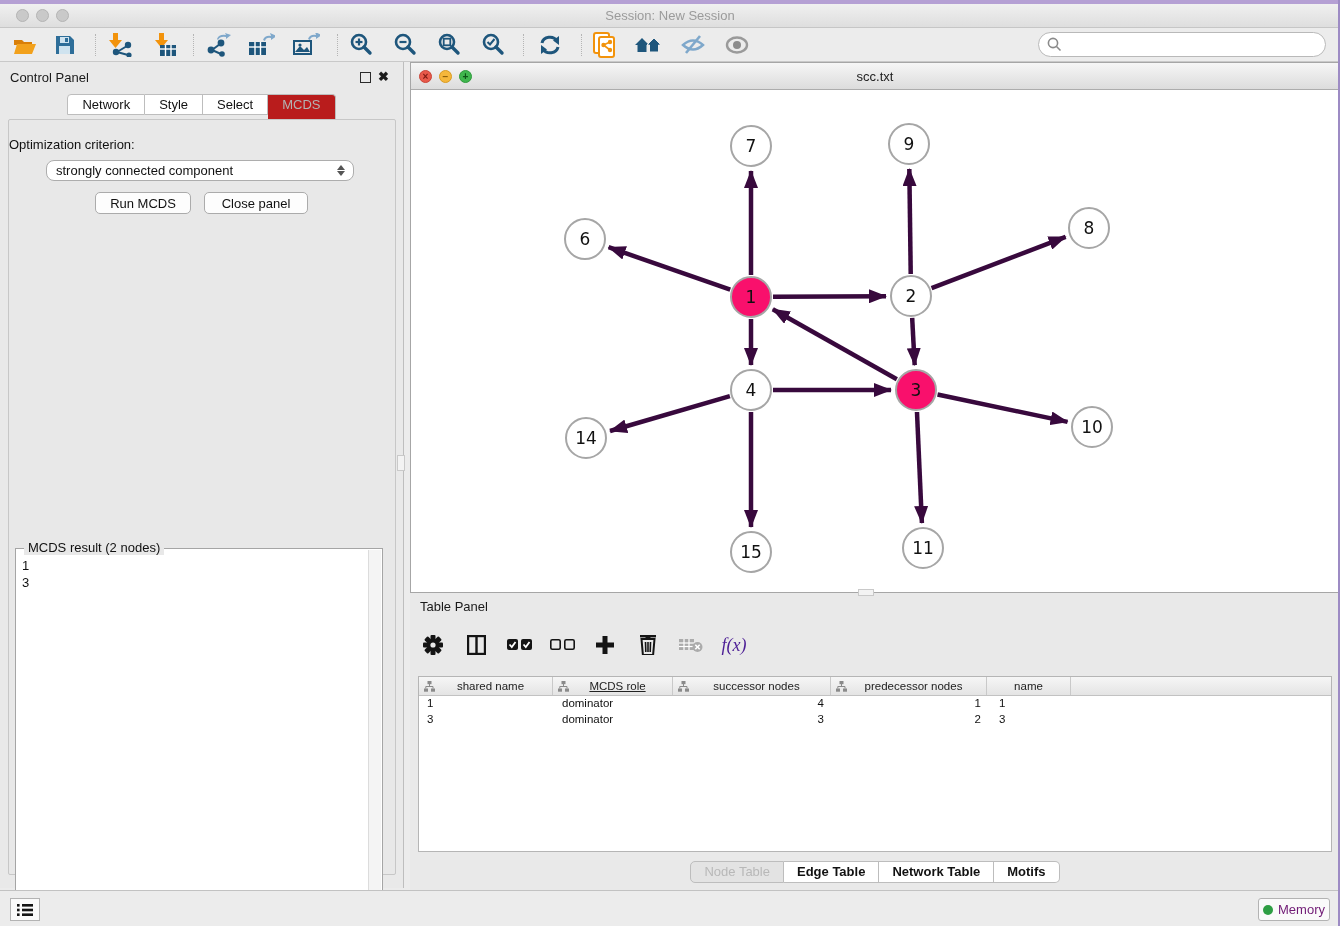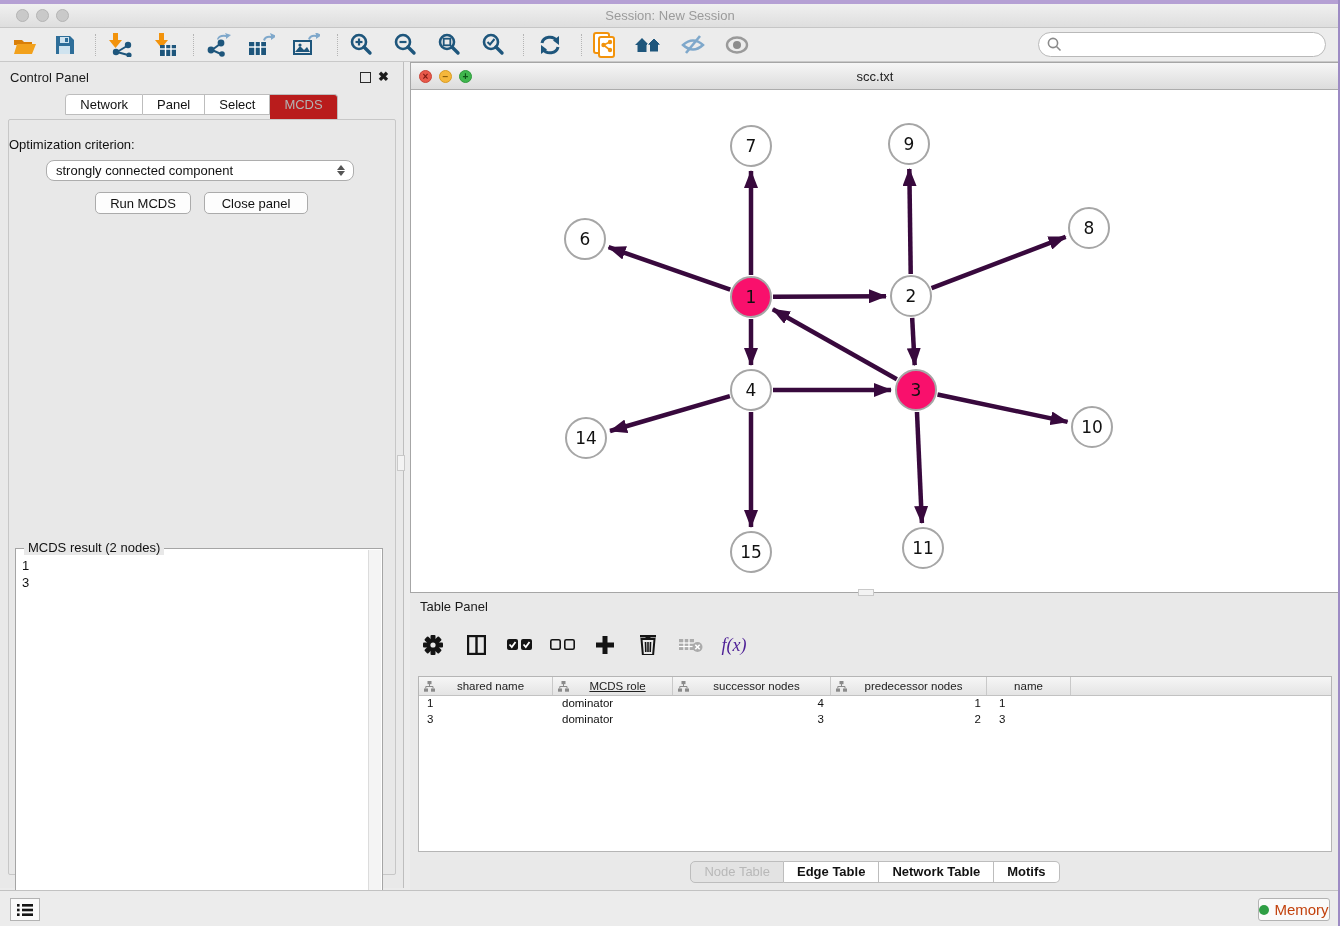--- a/index.html
+++ b/index.html
@@ -76,21 +76,21 @@
   .t-cell { padding:1px 10px 0 8px; overflow:hidden; white-space:nowrap; }
   #tp-tabs { position:absolute; left:0; top:268px; width:100%; display:flex; justify-content:center; }
   .tp-tab { height:22px; line-height:20px; padding:0 13px; font-size:13px; font-weight:bold; background:#fff; border:1px solid #BDBDBD; border-left:none; color:#111; cursor:pointer; }
   .tp-tab:first-child { border-left:1px solid #BDBDBD; border-radius:5px 0 0 5px; }
   .tp-tab:last-child { border-radius:0 5px 5px 0; }
   .tp-tab.active { background:#E3E3E3; color:#B8B8B8; font-weight:normal; }
 
   
   #status-bar { left:0; top:890px; width:1340px; height:36px; background:#ECECEC; border-top:1px solid #C2C2C2; }
   #list-btn { position:absolute; left:10px; top:7px; width:30px; height:23px; background:#FAFAFA; border:1px solid #B3B3B3; display:flex; align-items:center; justify-content:center; cursor:pointer; }
-  #memory-btn { position:absolute; right:10px; top:7px; width:72px; height:23px; background:#FAFAFA; border:1px solid #B3B3B3; border-radius:3px; display:flex; align-items:center; justify-content:center; gap:5px; font-size:15px; color:#c2410c; cursor:pointer; }
+  #memory-btn { position:absolute; right:10px; top:7px; width:72px; height:23px; background:#FAFAFA; border:1px solid #B3B3B3; border-radius:3px; display:flex; align-items:center; justify-content:center; gap:5px; font-size:13px; color:#701a75; cursor:pointer; }
   #memory-dot { width:10px; height:10px; border-radius:50%; background:#2E9E44; }
 </style>
 </head>
 <body>
 
 <div id="frame-top" class="abs"></div>
 <div id="frame-right" class="abs"></div>
 
 <div id="titlebar" class="abs">
   <span class="tl grey" style="left:16px"></span>
@@ -255,21 +255,21 @@
 </div>
 
 <div id="control-panel" class="abs">
   <div id="cp-header">
     <span id="cp-title">Control Panel</span>
     <span class="float-icon" style="left:360px"></span>
     <span class="close-icon" style="left:378px">✖</span>
   </div>
   <div id="cp-tabs">
       <div class="cp-tab">Network</div>
-      <div class="cp-tab">Panel</div>
+      <div class="cp-tab">Style</div>
       <div class="cp-tab">Select</div>
       <div class="cp-tab active">MCDS</div>
     </div>
   <div id="cp-content">
     <div id="opt-label">Optimization criterion:</div>
     <div id="criterion-select">
       <span>strongly connected component</span>
       <span id="criterion-stepper">
           <span class="up"></span>
           <span class="down"></span>

